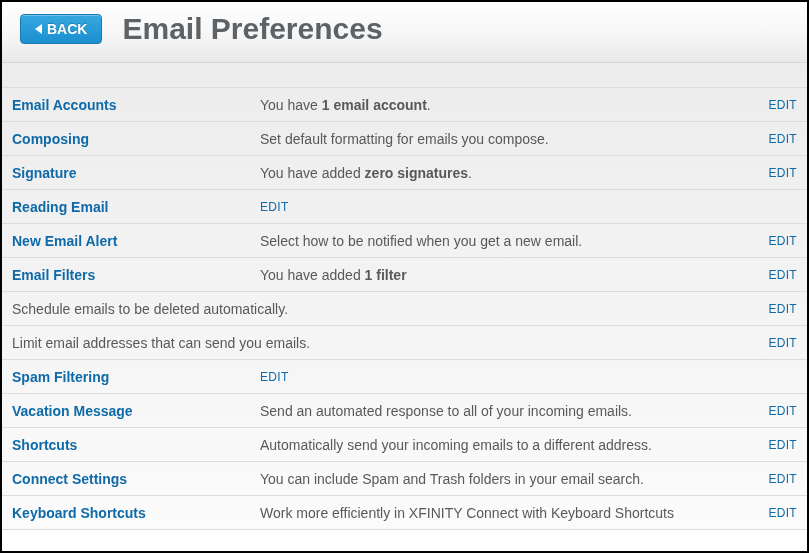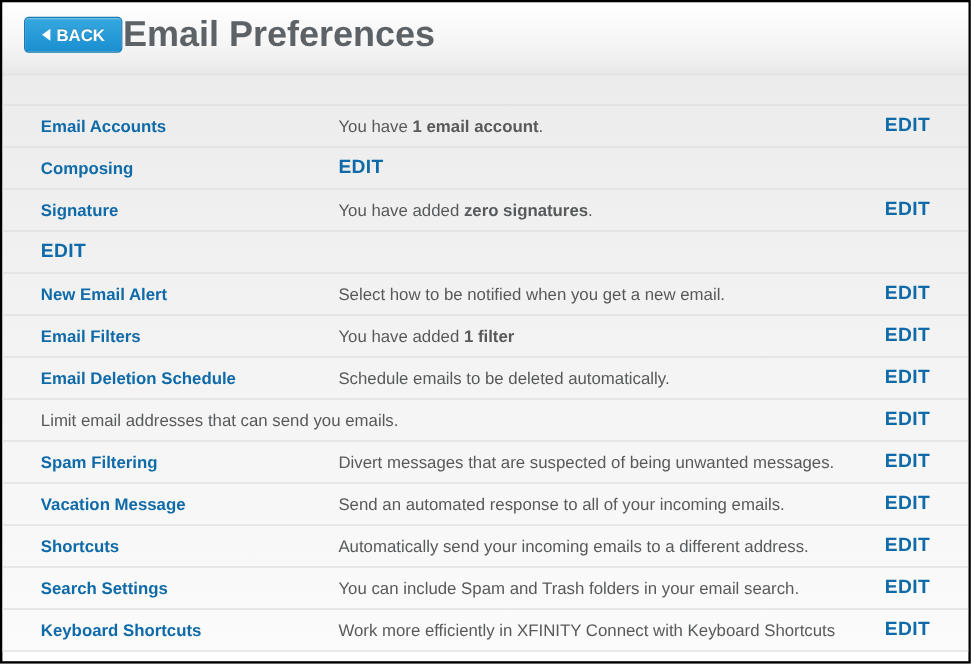--- a/index.html
+++ b/index.html
@@ -34,56 +34,57 @@
       box-shadow: inset 0 1px 0 rgba(255,255,255,0.3);
     }
     .back-btn .chev {
       display: inline-block;
       width: 0; height: 0;
       border-top: 5px solid transparent;
       border-bottom: 5px solid transparent;
       border-right: 7px solid #fff;
     }
     .page-title {
+      margin-left: 20px;
       font-size: 30px;
       font-weight: bold;
       color: #5d6266;
     }
     .content {
       background: linear-gradient(to bottom, #ececec, #fbfbfb);
       padding-top: 24px;
     }
     .rows {
       border-top: 1px solid #dcdcdc;
     }
     .row {
       display: flex;
       align-items: center;
-      padding: 8px 32px;
+      padding: 8px 10px;
       border-bottom: 1px solid #dcdcdc;
       font-size: 14px;
       min-height: 34px;
     }
     .row .label {
       flex: 0 0 248px;
       color: #0e6aa8;
       font-weight: bold;
       cursor: pointer;
     }
     .row .desc {
       flex: 1;
       color: #57595b;
       padding-right: 10px;
     }
     .row .desc .bold { font-weight: bold; }
     .row .edit {
       flex: 0 0 auto;
       color: #0e6aa8;
-      font-weight: bold;
-      font-size: 16px;
+      font-weight: normal;
+      font-size: 12px;
       cursor: pointer;
       letter-spacing: 0.3px;
     }
   </style>
 </head>
 <body>
 
 <div class="header">
   <button class="back-btn">
     <span class="chev"></span>
@@ -94,66 +95,66 @@
 
 <div class="content">
   <div class="rows" id="rows-container">
       <div class="row">
         <a class="label">Email Accounts</a>
         <div class="desc"><span>You have </span><span class="bold">1 email account</span><span>.</span></div>
         <a class="edit">EDIT</a>
       </div>
       <div class="row">
         <a class="label">Composing</a>
+        <div class="desc"><span>Set default formatting for emails you compose.</span></div>
         <a class="edit">EDIT</a>
       </div>
       <div class="row">
         <a class="label">Signature</a>
         <div class="desc"><span>You have added </span><span class="bold">zero signatures</span><span>.</span></div>
         <a class="edit">EDIT</a>
       </div>
       <div class="row">
+        <a class="label">Reading Email</a>
         <a class="edit">EDIT</a>
       </div>
       <div class="row">
         <a class="label">New Email Alert</a>
         <div class="desc"><span>Select how to be notified when you get a new email.</span></div>
         <a class="edit">EDIT</a>
       </div>
       <div class="row">
         <a class="label">Email Filters</a>
         <div class="desc"><span>You have added </span><span class="bold">1 filter</span></div>
         <a class="edit">EDIT</a>
       </div>
       <div class="row">
-        <a class="label">Email Deletion Schedule</a>
         <div class="desc"><span>Schedule emails to be deleted automatically.</span></div>
         <a class="edit">EDIT</a>
       </div>
       <div class="row">
         <div class="desc"><span>Limit email addresses that can send you emails.</span></div>
         <a class="edit">EDIT</a>
       </div>
       <div class="row">
         <a class="label">Spam Filtering</a>
-        <div class="desc"><span>Divert messages that are suspected of being unwanted messages.</span></div>
         <a class="edit">EDIT</a>
       </div>
       <div class="row">
         <a class="label">Vacation Message</a>
         <div class="desc"><span>Send an automated response to all of your incoming emails.</span></div>
         <a class="edit">EDIT</a>
       </div>
       <div class="row">
         <a class="label">Shortcuts</a>
         <div class="desc"><span>Automatically send your incoming emails to a different address.</span></div>
         <a class="edit">EDIT</a>
       </div>
       <div class="row">
-        <a class="label">Search Settings</a>
+        <a class="label">Connect Settings</a>
         <div class="desc"><span>You can include Spam and Trash folders in your email search.</span></div>
         <a class="edit">EDIT</a>
       </div>
       <div class="row">
         <a class="label">Keyboard Shortcuts</a>
         <div class="desc"><span>Work more efficiently in XFINITY Connect with Keyboard Shortcuts</span></div>
         <a class="edit">EDIT</a>
       </div>
     </div>
 </div>

